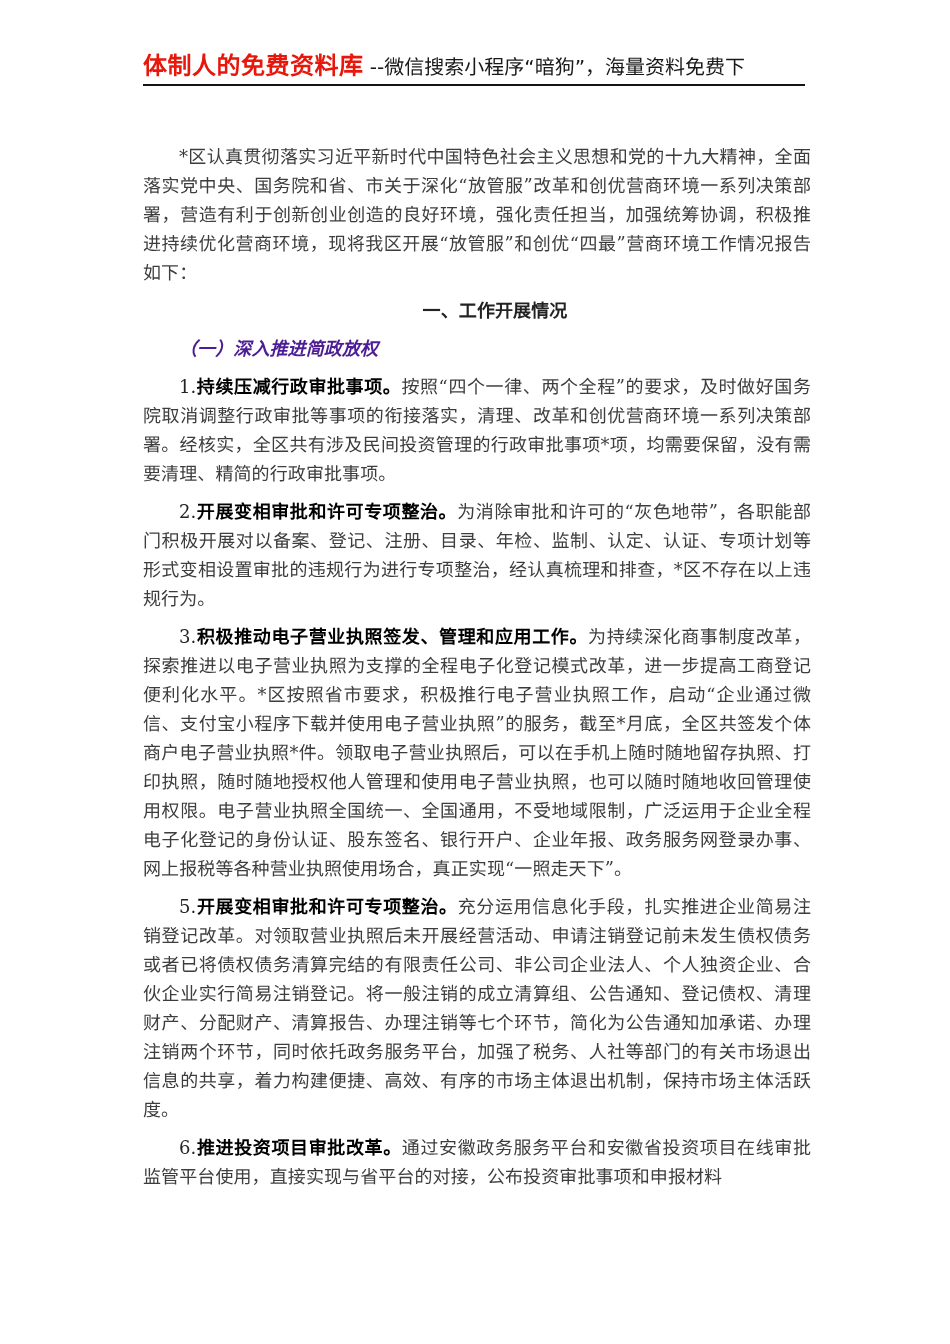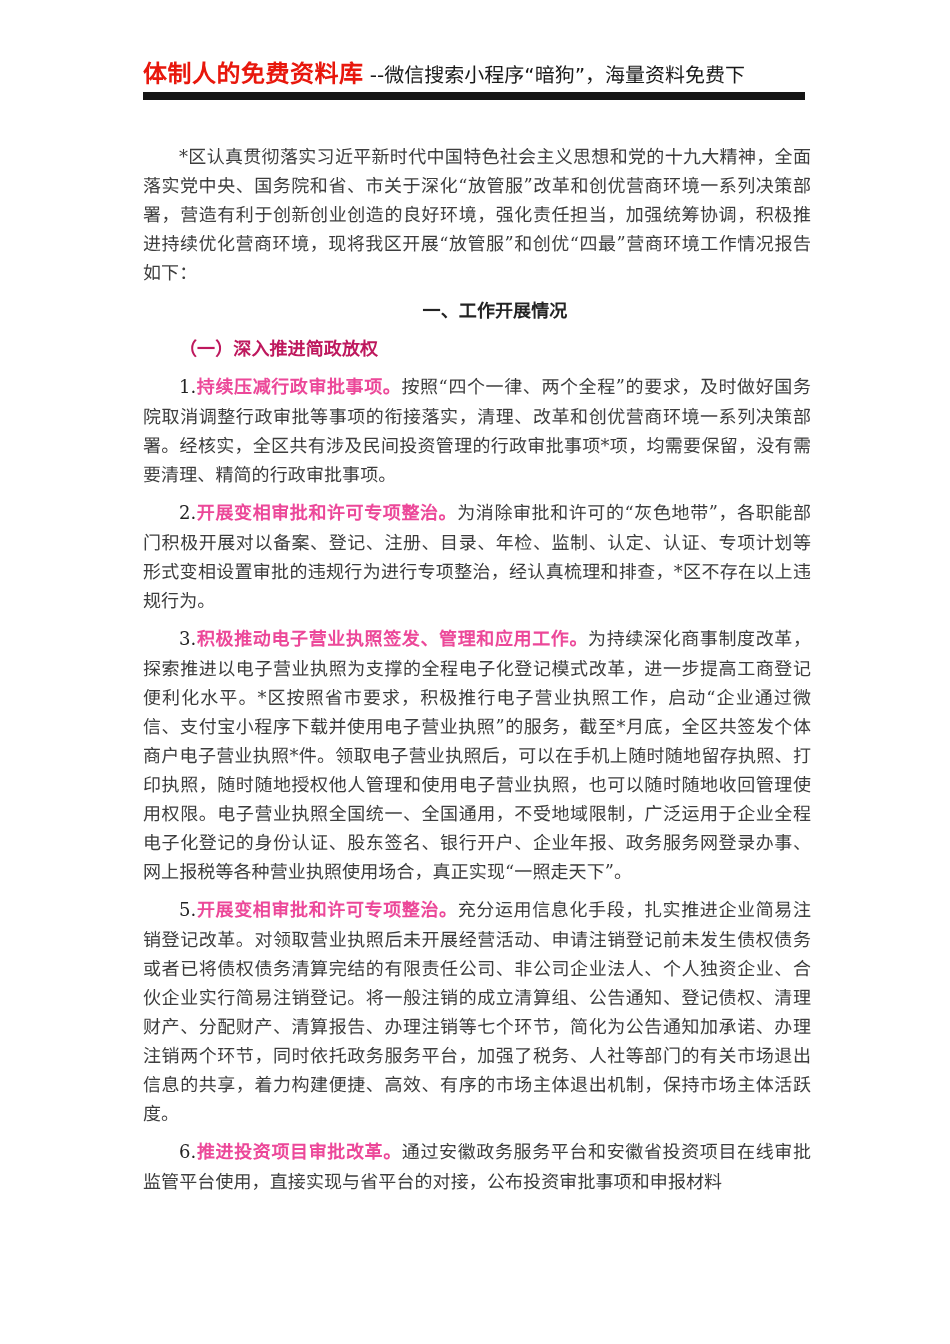--- a/index.html
+++ b/index.html
@@ -20,24 +20,24 @@
     width: 950px;
     height: 1344px;
     background: #ffffff;
     box-sizing: border-box;
   }
 
   
   #promo-header {
     position: absolute;
     left: 143px;
-    top: 62px;
+    top: 54px;
     width: 662px;
     box-sizing: border-box;
-    border-bottom: 8px solid #a21caf;
+    border-bottom: 2px solid #a21caf;
     padding-bottom: 4px;
     white-space: nowrap;
     line-height: 1.08;
   }
   #promo-brand {
     font-family: "DejaVu Sans", "Liberation Sans", sans-serif;
     font-weight: bold;
     font-size: 24px;
     letter-spacing: 0.5px;
     vertical-align: baseline;
@@ -75,22 +75,21 @@
   }
 
   .heading {
     font-weight: bold;
     color: #232323;
     text-align: left;
   }
 
   .lead-bold {
     font-weight: bold;
-    color: #ec4899;
-    font-family: Liberation Serif, serif;
+    color: #000000;
   }
 
   .numlead {
     font-weight: normal;
     color: #232323;
   }
 
   
   #doc-body, #promo-header {
     text-rendering: optimizeLegibility;
@@ -101,21 +100,21 @@
 
 <div id="page">
 
   <div id="promo-header" style="border-bottom-color: rgb(21, 21, 21);">
     <span id="promo-brand" style="color: rgb(232, 23, 12);">体制人的免费资料库</span><span id="promo-tail"> --微信搜索小程序“暗狗”，海量资料免费下</span>
   </div>
 
   <div id="doc-body" style="color: rgb(61, 61, 61);">
       <p class="para"><span>*区认真贯彻落实习近平新时代中国特色社会主义思想和党的十九大精神，全面落实党中央、国务院和省、市关于深化“放管服”改革和创优营商环境一系列决策部署，营造有利于创新创业创造的良好环境，强化责任担当，加强统筹协调，积极推进持续优化营商环境，现将我区开展“放管服”和创优“四最”营商环境工作情况报告如下：</span></p>
       <p class="para heading" style="color: rgb(35, 35, 35); text-align: center;"><span>一、工作开展情况</span></p>
-      <p class="para heading" style="color: #be185d;"><span>（一）深入推进简政放权</span></p>
+      <p class="para heading" style="color: #4c1d95; font-style: italic;"><span>（一）深入推进简政放权</span></p>
       <p class="para"><span class="numlead">1.</span><span class="lead-bold">持续压减行政审批事项。</span><span>按照“四个一律、两个全程”的要求，及时做好国务院取消调整行政审批等事项的衔接落实，清理、改革和创优营商环境一系列决策部署。经核实，全区共有涉及民间投资管理的行政审批事项*项，均需要保留，没有需要清理、精简的行政审批事项。</span></p>
       <p class="para"><span class="numlead">2.</span><span class="lead-bold">开展变相审批和许可专项整治。</span><span>为消除审批和许可的“灰色地带”，各职能部门积极开展对以备案、登记、注册、目录、年检、监制、认定、认证、专项计划等形式变相设置审批的违规行为进行专项整治，经认真梳理和排查，*区不存在以上违规行为。</span></p>
       <p class="para"><span class="numlead">3.</span><span class="lead-bold">积极推动电子营业执照签发、管理和应用工作。</span><span>为持续深化商事制度改革，探索推进以电子营业执照为支撑的全程电子化登记模式改革，进一步提高工商登记便利化水平。*区按照省市要求，积极推行电子营业执照工作，启动“企业通过微信、支付宝小程序下载并使用电子营业执照”的服务，截至*月底，全区共签发个体商户电子营业执照*件。领取电子营业执照后，可以在手机上随时随地留存执照、打印执照，随时随地授权他人管理和使用电子营业执照，也可以随时随地收回管理使用权限。电子营业执照全国统一、全国通用，不受地域限制，广泛运用于企业全程电子化登记的身份认证、股东签名、银行开户、企业年报、政务服务网登录办事、网上报税等各种营业执照使用场合，真正实现“一照走天下”。</span></p>
       <p class="para"><span class="numlead">5.</span><span class="lead-bold">开展变相审批和许可专项整治。</span><span>充分运用信息化手段，扎实推进企业简易注销登记改革。对领取营业执照后未开展经营活动、申请注销登记前未发生债权债务或者已将债权债务清算完结的有限责任公司、非公司企业法人、个人独资企业、合伙企业实行简易注销登记。将一般注销的成立清算组、公告通知、登记债权、清理财产、分配财产、清算报告、办理注销等七个环节，简化为公告通知加承诺、办理注销两个环节，同时依托政务服务平台，加强了税务、人社等部门的有关市场退出信息的共享，着力构建便捷、高效、有序的市场主体退出机制，保持市场主体活跃度。</span></p>
       <p class="para"><span class="numlead">6.</span><span class="lead-bold">推进投资项目审批改革。</span><span>通过安徽政务服务平台和安徽省投资项目在线审批监管平台使用，直接实现与省平台的对接，公布投资审批事项和申报材料</span></p>
     </div>
 
 </div>
 
 </body></html>

